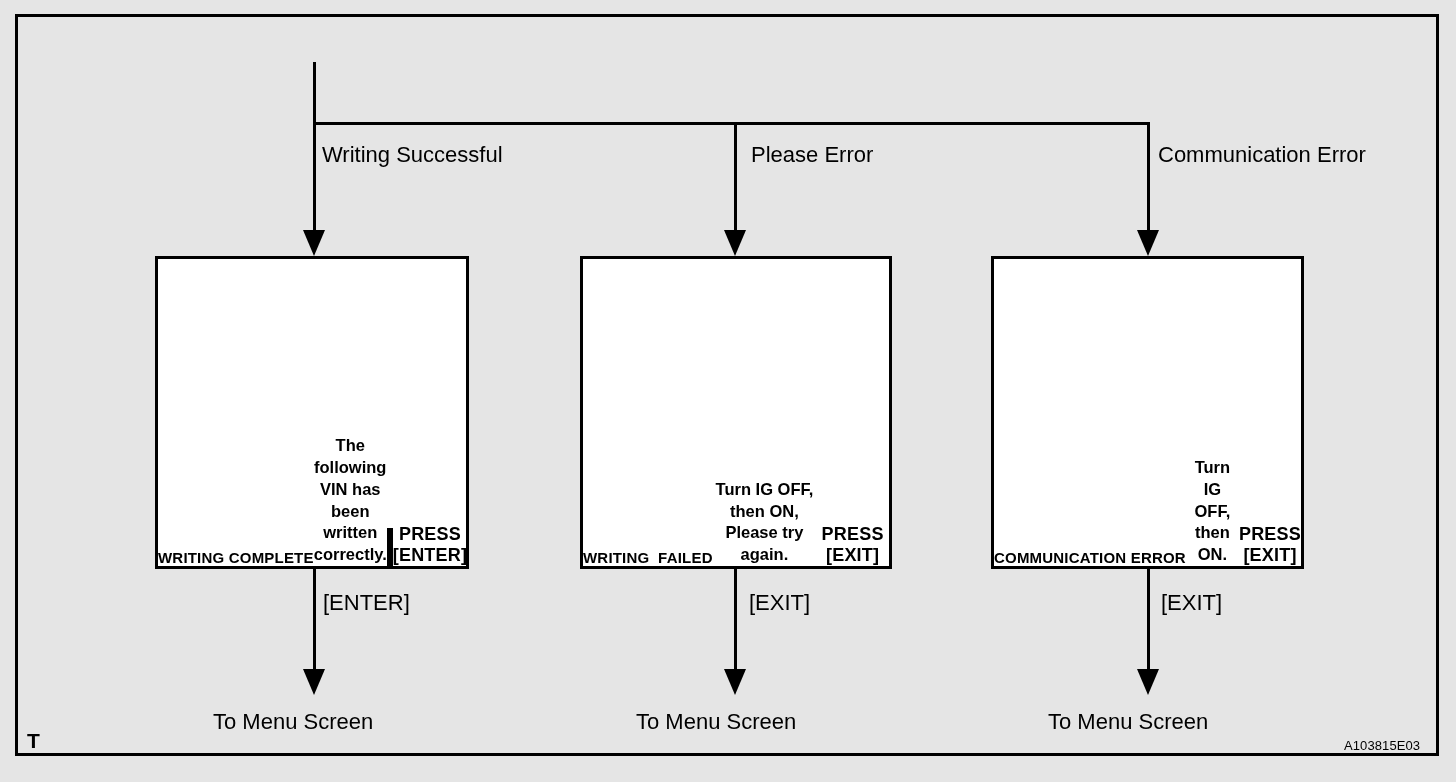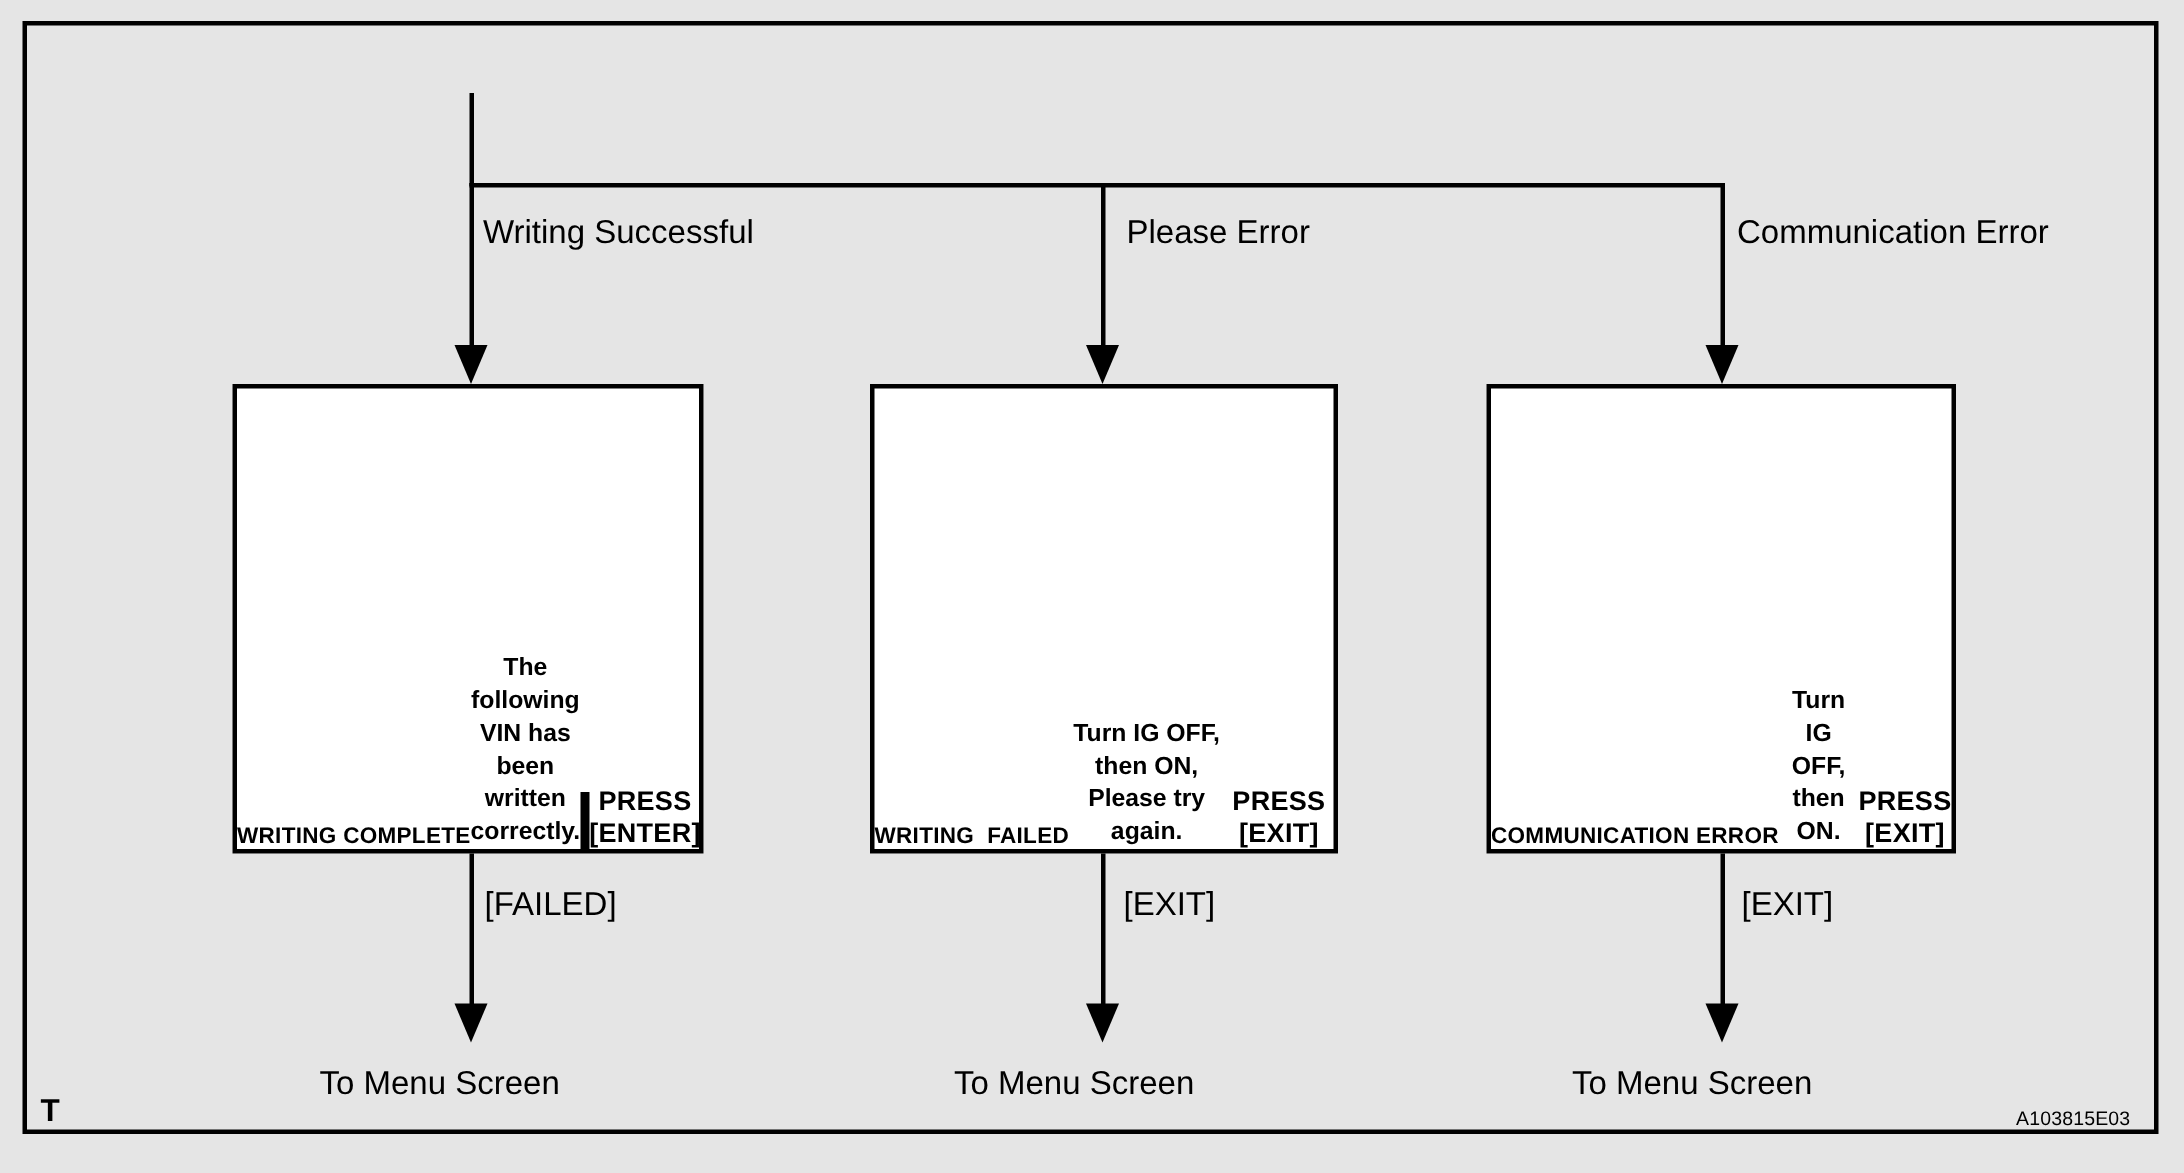--- a/index.html
+++ b/index.html
@@ -180,21 +180,21 @@
   </div>
 
   <div class="dialog" id="dialog-communication-error">
     <div class="dlg-title">COMMUNICATION ERROR</div>
     <div class="dlg-body" style="white-space: pre-line;">Turn IG OFF, then ON.</div>
     <div class="dlg-footer">PRESS [EXIT]</div>
   </div>
 
   <div class="vline" style="left:313px; top:569px; height:106px;"></div>
   <div class="arrowhead" style="left:303px; top:669px;"></div>
-  <div class="key-label" style="left:323px; top:590px;">[FAILED]</div>
+  <div class="key-label" style="left:323px; top:590px;">[ENTER]</div>
   <div class="terminal-label" style="left:213px; top:709px; width:200px;">To Menu Screen</div>
 
   <div class="vline" style="left:734px; top:569px; height:106px;"></div>
   <div class="arrowhead" style="left:724px; top:669px;"></div>
   <div class="key-label" style="left:749px; top:590px;">[EXIT]</div>
   <div class="terminal-label" style="left:636px; top:709px; width:200px;">To Menu Screen</div>
 
   <div class="vline" style="left:1147px; top:569px; height:106px;"></div>
   <div class="arrowhead" style="left:1137px; top:669px;"></div>
   <div class="key-label" style="left:1161px; top:590px;">[EXIT]</div>

